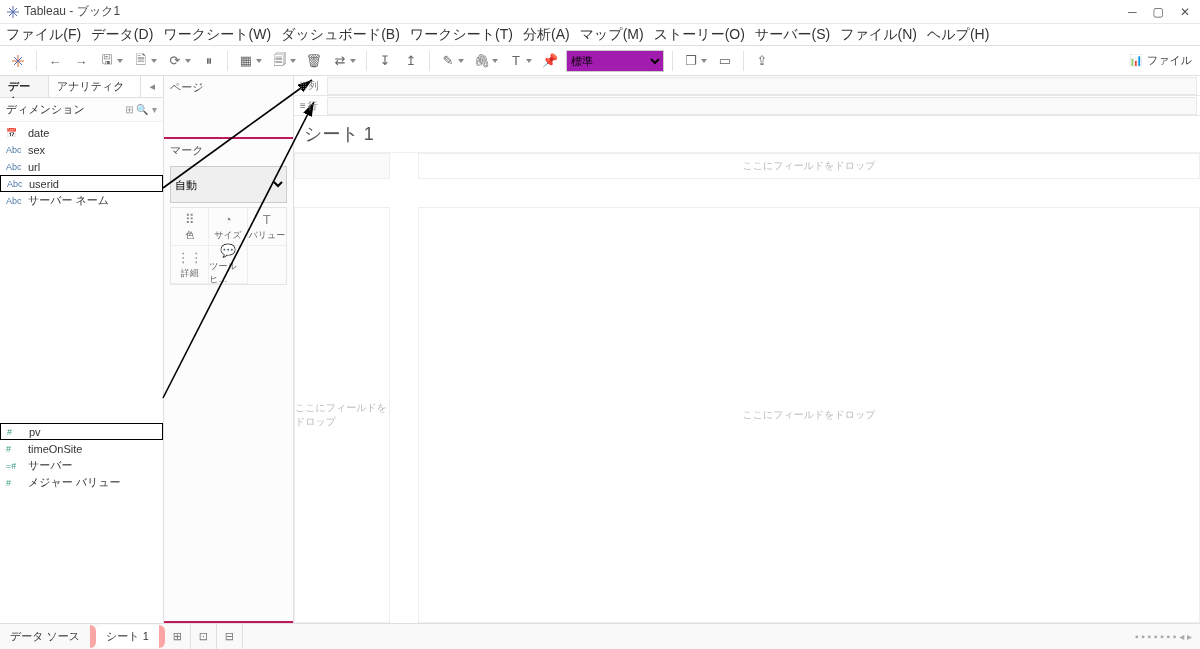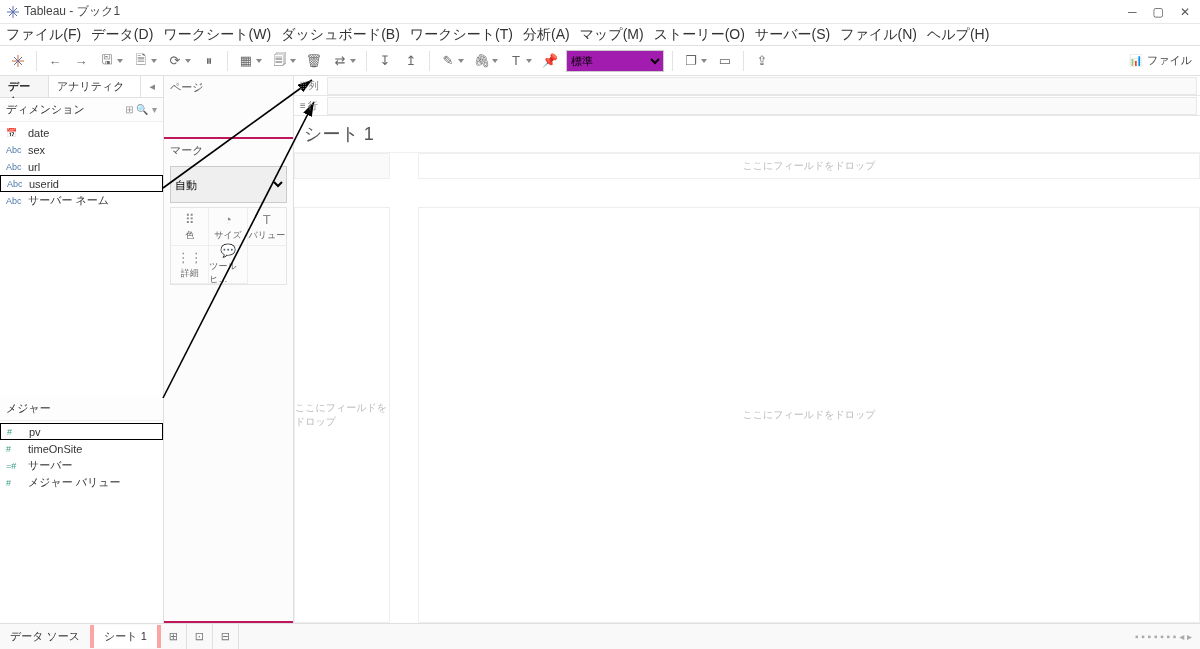--- a/index.html
+++ b/index.html
@@ -48,21 +48,21 @@
   .mark-btn .mi { font-size:13px; color:#888;}
   .mainview { flex:1; display:flex; flex-direction:column; background:#fff; }
   .shelf { display:flex; align-items:center; height:20px; border-bottom:1px solid #e6e6e6; }
   .shelf .label { width:30px; padding-left:6px; font-size:10px; color:#777; display:flex; align-items:center; gap:2px; z-index:2;}
   .shelf .drop { flex:1; height:18px; border:1px solid #e8e8e8; margin:0 3px; background:#fafafa;}
   .sheet-title { padding:6px 10px; font-size:18px; color:#555; border-bottom:1px solid #f0f0f0;}
   .canvas { flex:1; display:grid; grid-template-columns: 96px 1fr; grid-template-rows: 26px 1fr; gap: 28px; }
   .dzone { border:1px solid #eee; display:flex; align-items:center; justify-content:center; color:#bbb; font-size:10px; background:#fff;}
   .dzone.corner { background:#fafafa;}
   .bottombar { height:26px; border-top:1px solid #e0e0e0; display:flex; align-items:center; background:#f9f9f9;}
-  .btab { padding:4px 10px; border-right:4px solid #fca5a5; font-size:11px;}
+  .btab { padding:4px 10px; border-right:6px solid #fca5a5; font-size:11px;border-radius:6px;}
   .btab.active { background:#fff; }
   .bicon { width:26px; display:flex; align-items:center; justify-content:center; height:100%; color:#777; border-right:1px solid #e0e0e0;}
   .bright { margin-left:auto; display:flex; align-items:center; gap:4px; padding:0 8px; color:#aaa; font-size:10px;}
   svg#annot { position:absolute; left:0; top:0; pointer-events:none; }
   .tableau-logo svg { display:block; }
 </style>
 </head>
 <body>
 
 <div class="titlebar">
@@ -191,23 +191,20 @@
         <div class="field dim boxed">
           <span class="ficon">Abc</span>
           <span>userid</span>
         </div>
         <div class="field dim">
           <span class="ficon">Abc</span>
           <span>サーバー ネーム</span>
         </div>
       </div>
     <div style="flex:1"></div>
-    <div class="pane-head">
-      <span>メジャー</span>
-    </div>
     <div class="field-list" id="meas-list">
         <div class="field meas boxed">
           <span class="ficon">#</span>
           <span>pv</span>
         </div>
         <div class="field meas">
           <span class="ficon">#</span>
           <span>timeOnSite</span>
         </div>
         <div class="field meas">

